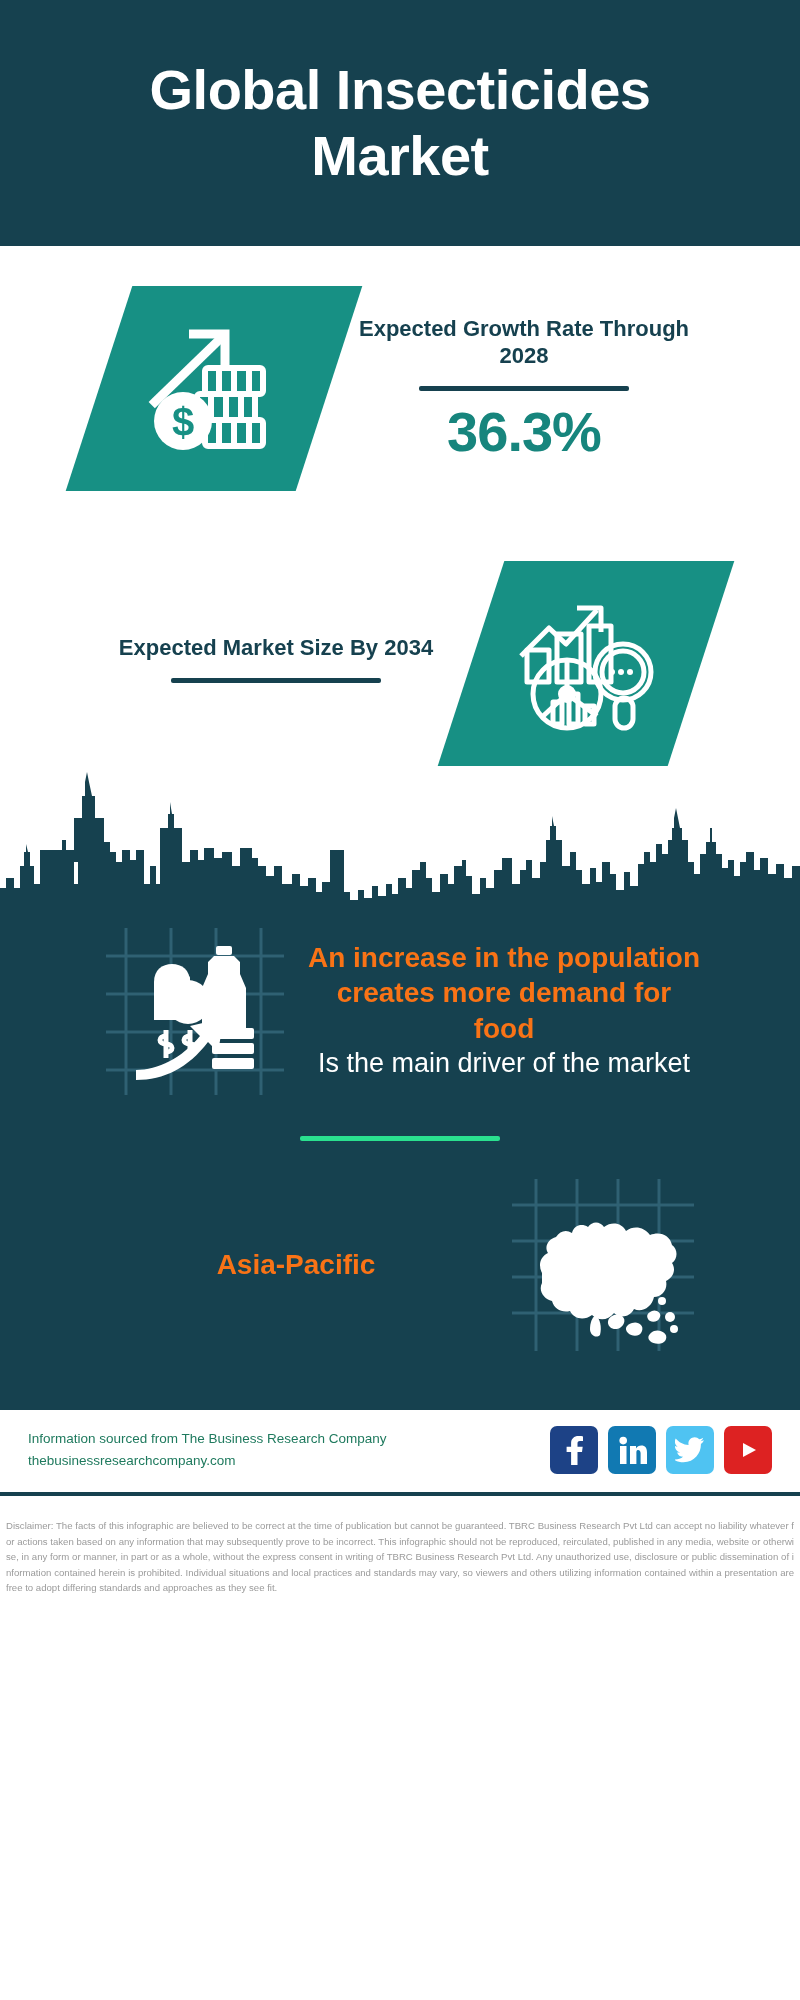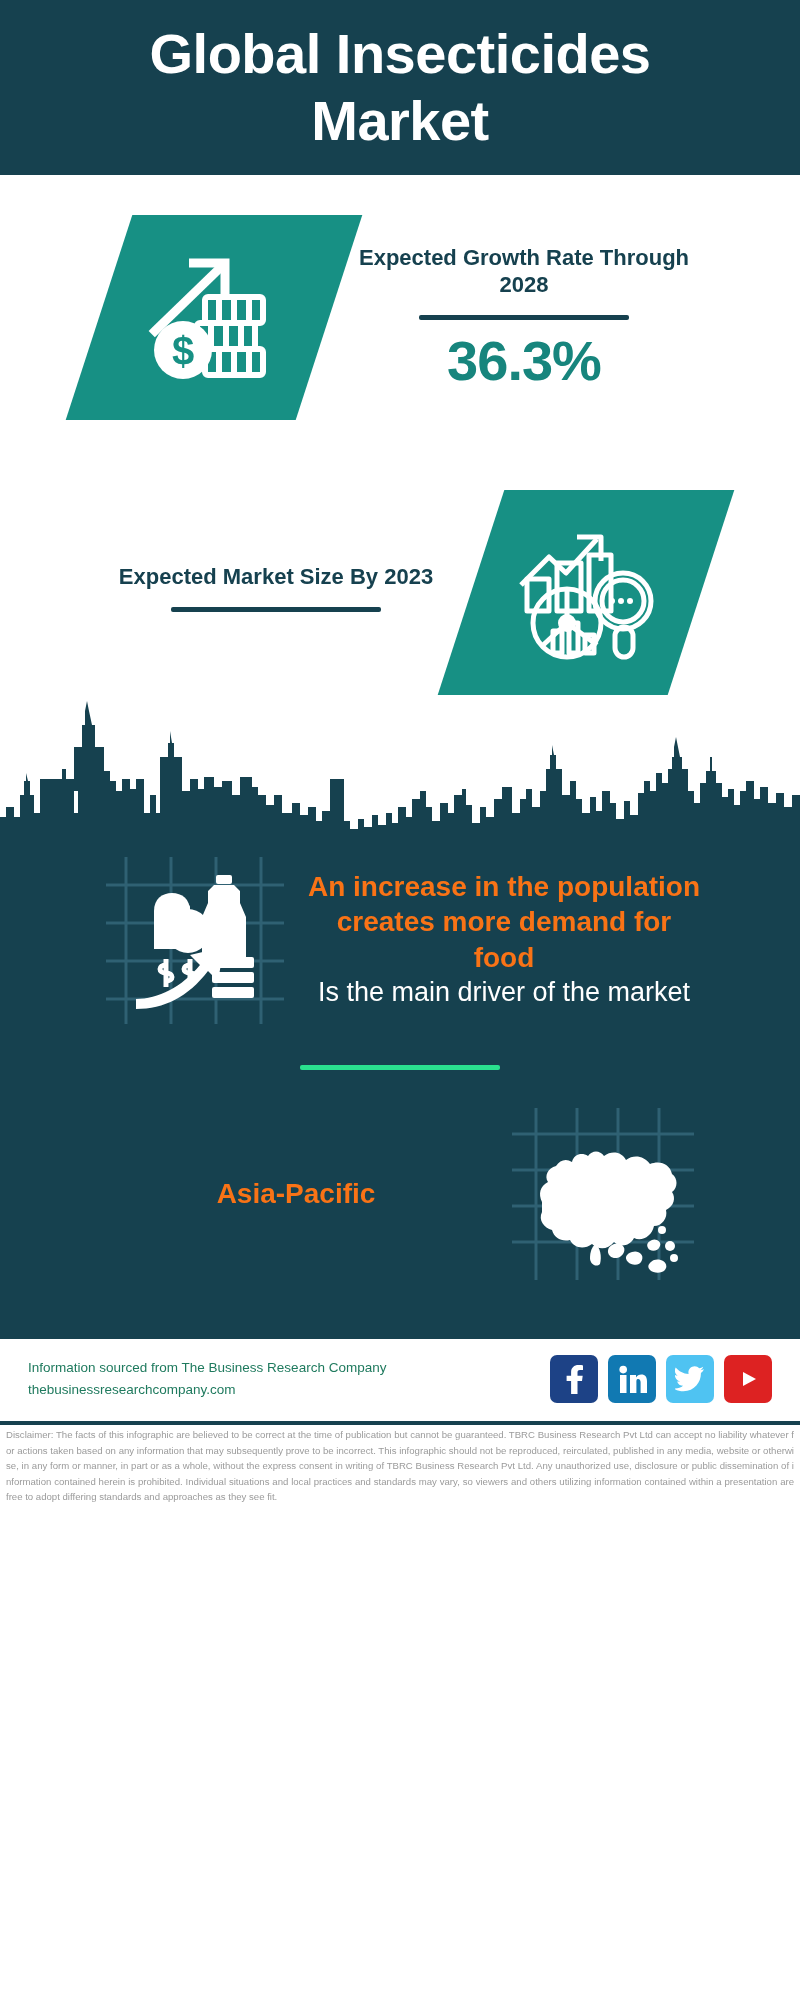--- a/index.html
+++ b/index.html
@@ -13,21 +13,21 @@
     position:relative;
     width:800px;
     min-height:2000px;
     background:#ffffff;
     overflow:hidden;
   }
 
   
   .header{
     background:#16414f;
-    height:175px;
+    height:246px;
     display:flex;
     align-items:center;
     justify-content:center;
     padding:0 60px;
     box-sizing:border-box;
   }
   .header-title{
     color:#ffffff;
     font-size:56px;
     font-weight:bold;
@@ -182,21 +182,21 @@
   .s-li{background:#1179b2;}
   .s-tw{background:#4fc3f2;}
   .s-yt{background:#dd2222;}
   .social svg{display:block;}
 
   .disclaimer-rule{ height:4px; background:#16414f; }
   .disclaimer{
     color:#9b9b9b;
     font-size:9.6px;
     line-height:1.62;
-    padding:2px 6px 10px 6px;
+    padding:22px 6px 10px 6px;
     text-align:justify;
     word-break:break-all;
   }
 </style>
 </head>
 <body>
 
 <div class="page">
 
   <div class="header">
@@ -237,21 +237,21 @@
         <div class="stat-label">Expected Growth Rate Through 2028</div>
         <div class="divider"></div>
         <div class="stat-value">36.3%</div>
       </div>
     </div>
 
     <div class="spacer-1"></div>
 
     <div class="stat-row right-icon">
       <div class="stat-text">
-        <div class="stat-label">Expected Market Size By 2023</div>
+        <div class="stat-label">Expected Market Size By 2034</div>
         <div class="divider"></div>
       </div>
       <div class="para">
         <div class="para-shape"></div>
         <div class="para-inner">
           <svg width="150" height="140" viewBox="0 0 150 140" aria-hidden="true">
             <g fill="none" stroke="#ffffff" stroke-width="5" stroke-linejoin="round">
               <polyline points="10,62 38,34 55,50 86,16"></polyline>
               <polyline points="66,14 90,14 90,38"></polyline>
               <rect x="16" y="56" width="22" height="32"></rect>

